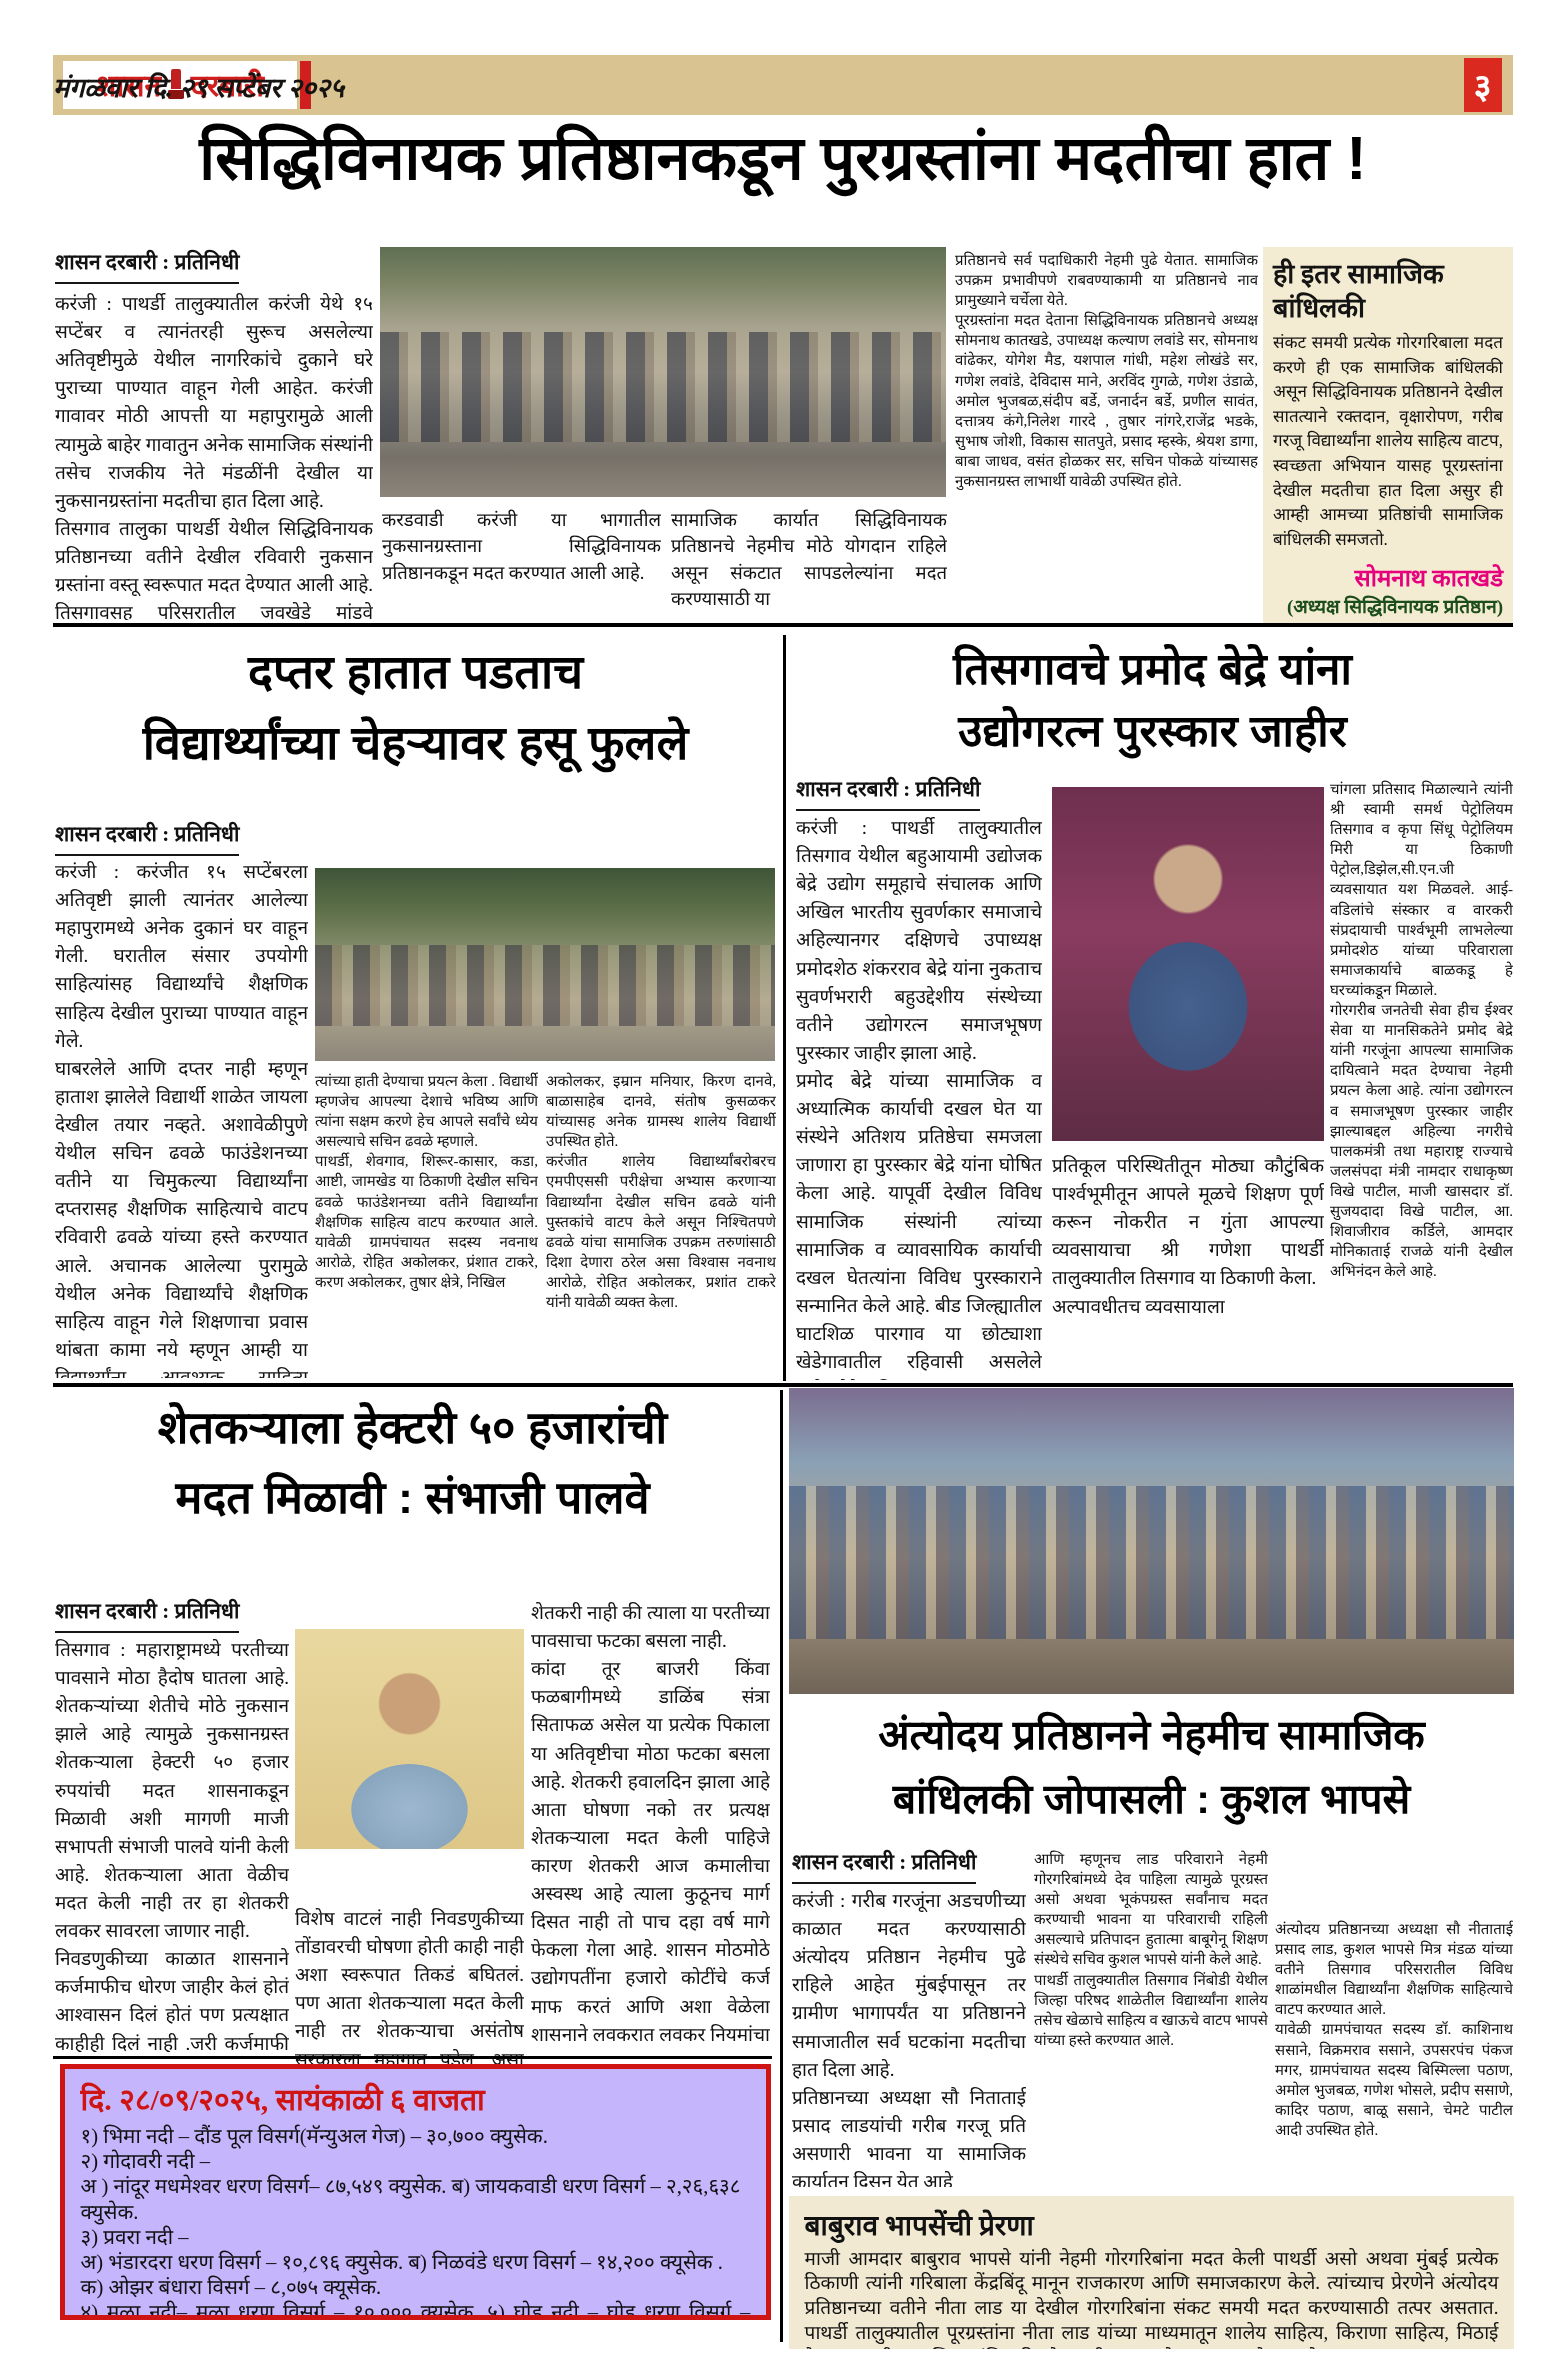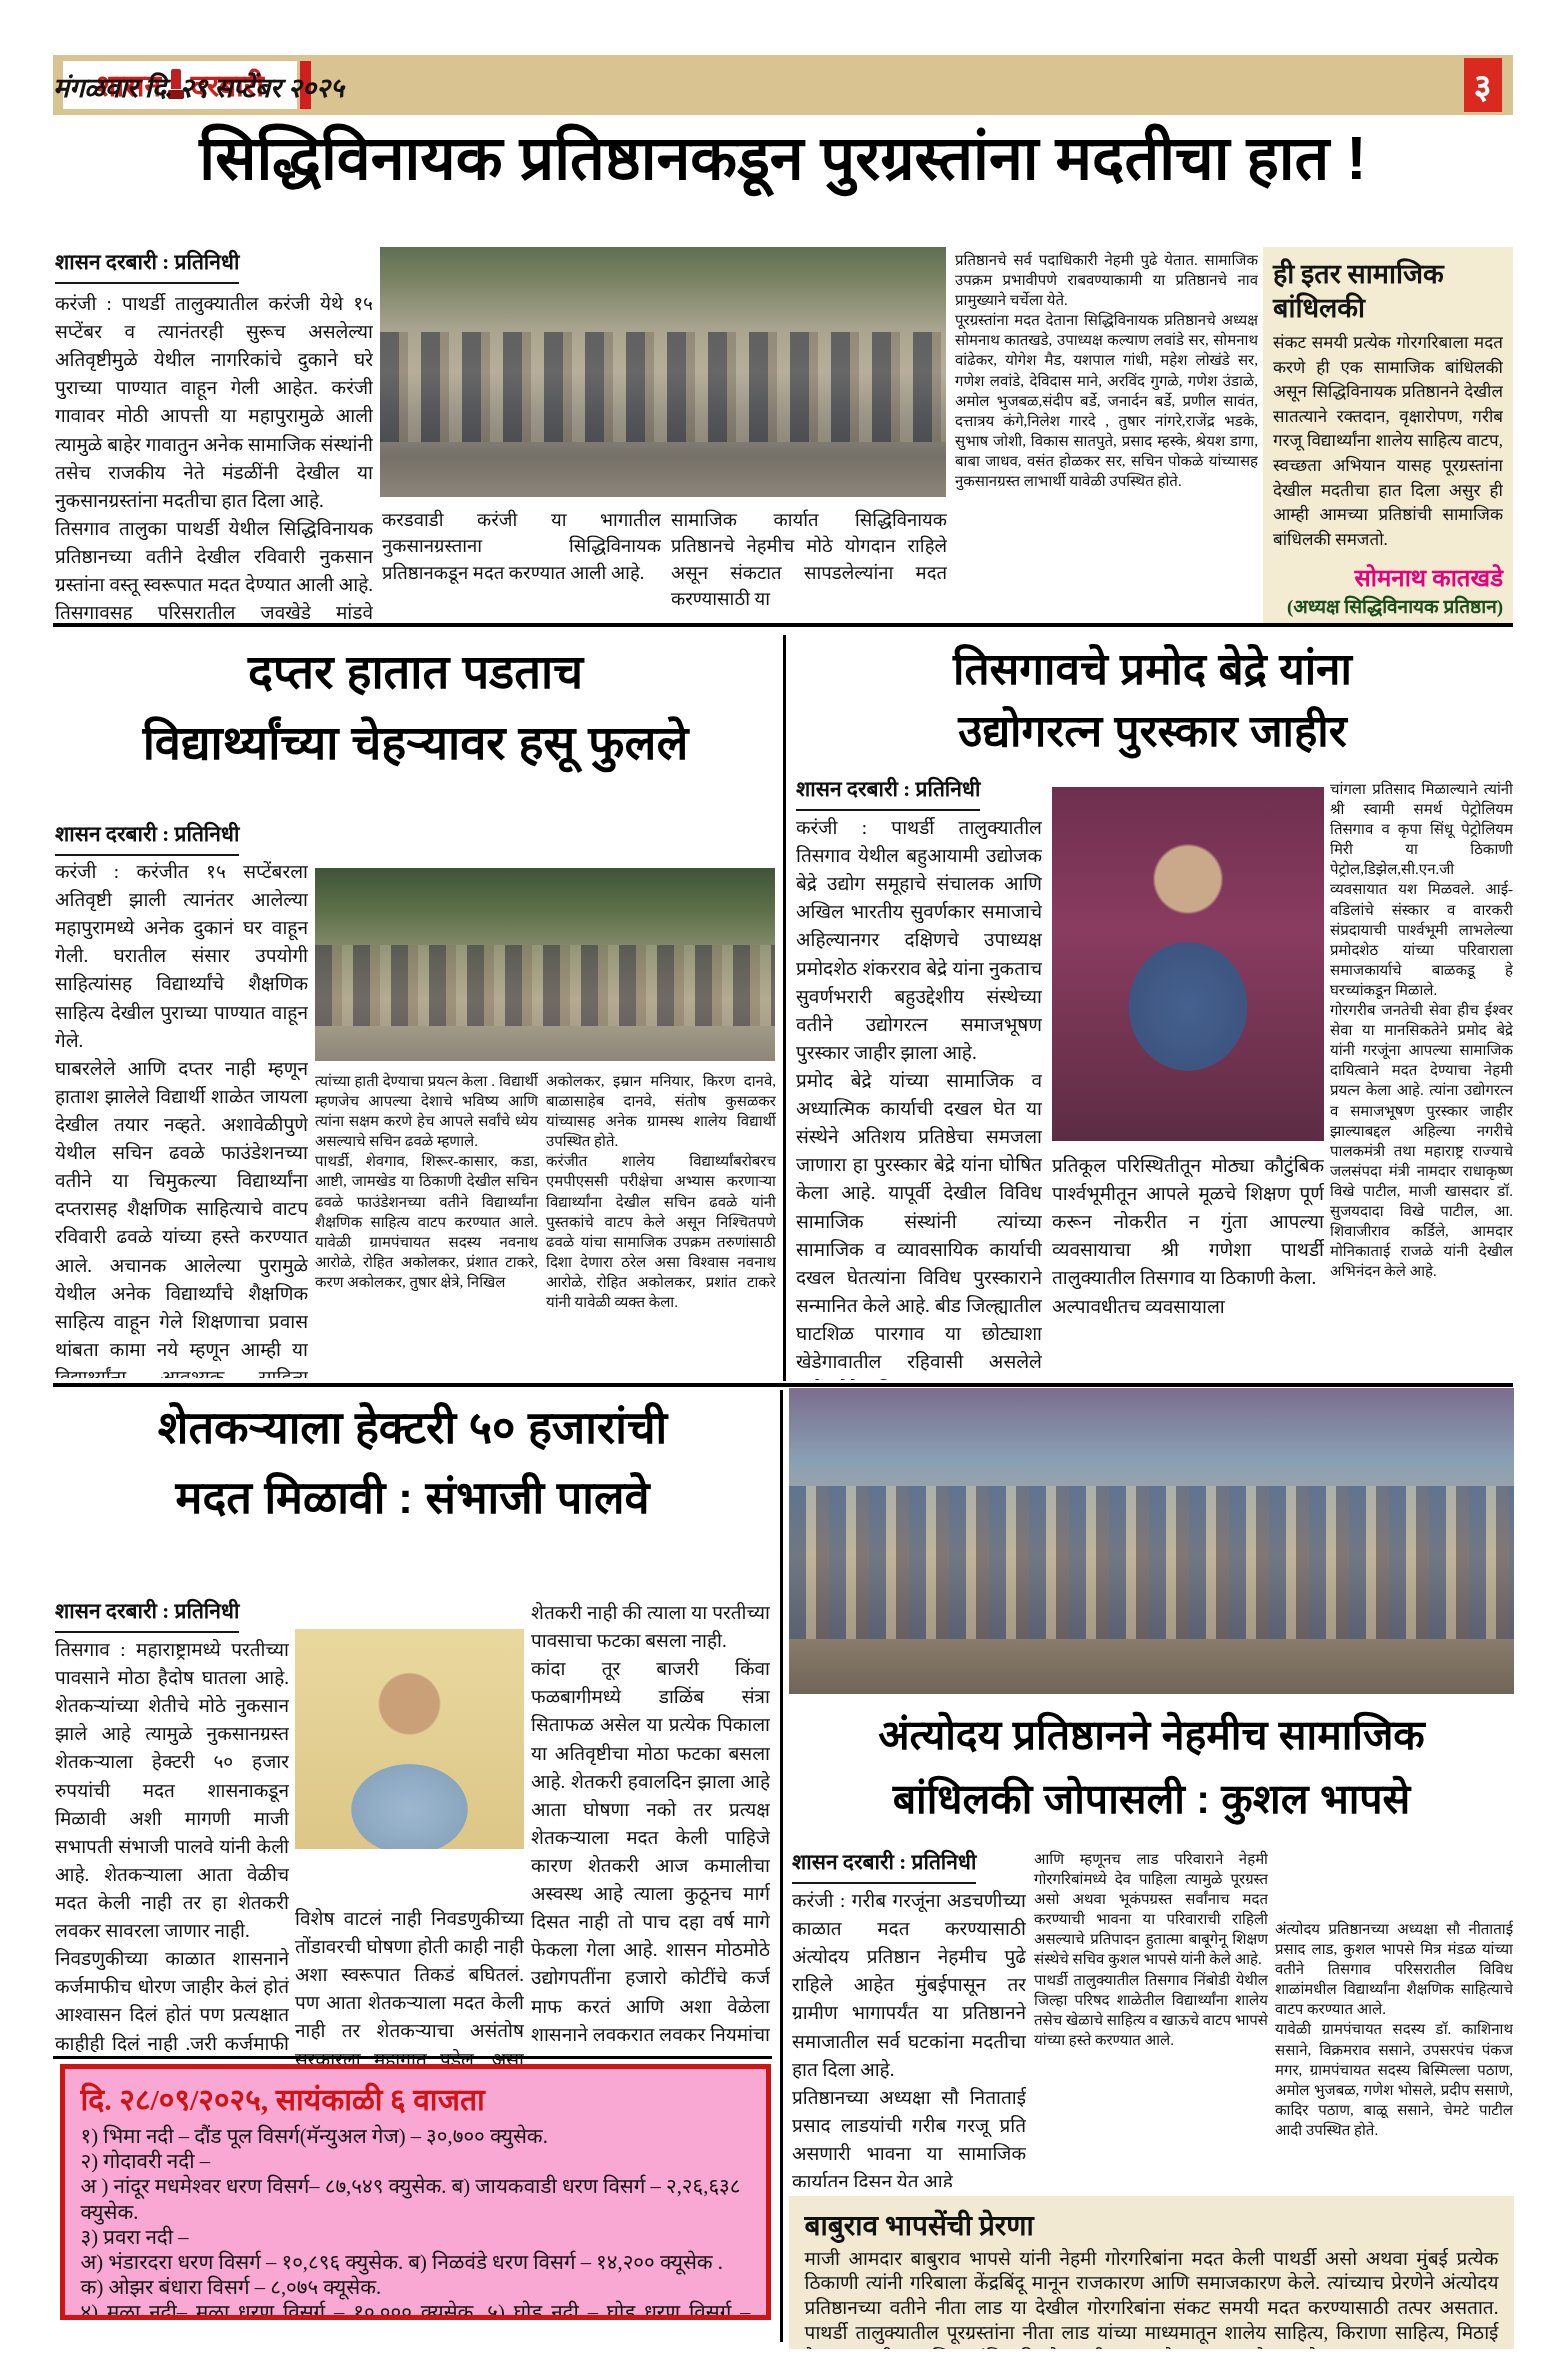--- a/index.html
+++ b/index.html
@@ -73,21 +73,21 @@
     background:repeating-linear-gradient(90deg,rgba(40,70,120,.5) 0 17px,rgba(205,195,170,.4) 17px 27px,rgba(60,60,85,.45) 27px 40px); }
 
   
   .sidebar-box { left:1263px; top:247px; width:250px; height:377px; background:#f4ecd2; padding:11.4px 10px; }
   .sidebar-title { font-size:27px; font-weight:bold; line-height:1.25; color:#141414; }
   .sidebar-body { font-size:17px; line-height:1.45; margin-top:5px; }
   .sidebar-sign { font-size:24px; font-weight:bold; color:#e6007e; text-align:right; margin-top:7px; }
   .sidebar-role { font-size:19px; font-weight:bold; text-align:right; color:#1c4d1c; }
 
   .flood-box { left:60px; top:2064px; width:711px; height:256px; border:5px solid #cf1414;
-               background:#f9a8d4; padding:8.5px 15.6px; }
+               background:#c4b5fd; padding:8.5px 15.6px; }
   .flood-title { color:#cf1414; font-size:30px; font-weight:bold; margin-bottom:5.7px; }
   .flood-line { font-size:20.6px; line-height:1.22; color:#101010; }
 
   .inspire-box { left:789px; top:2196px; width:725px; height:153px; background:#f1e9d2; padding:8.5px 15.6px; }
   .inspire-title { font-size:28px; font-weight:bold; margin-bottom:4.3px; }
   .inspire-body { font-size:19px; line-height:1.3; }
 </style>
 </head>
 <body>
 

